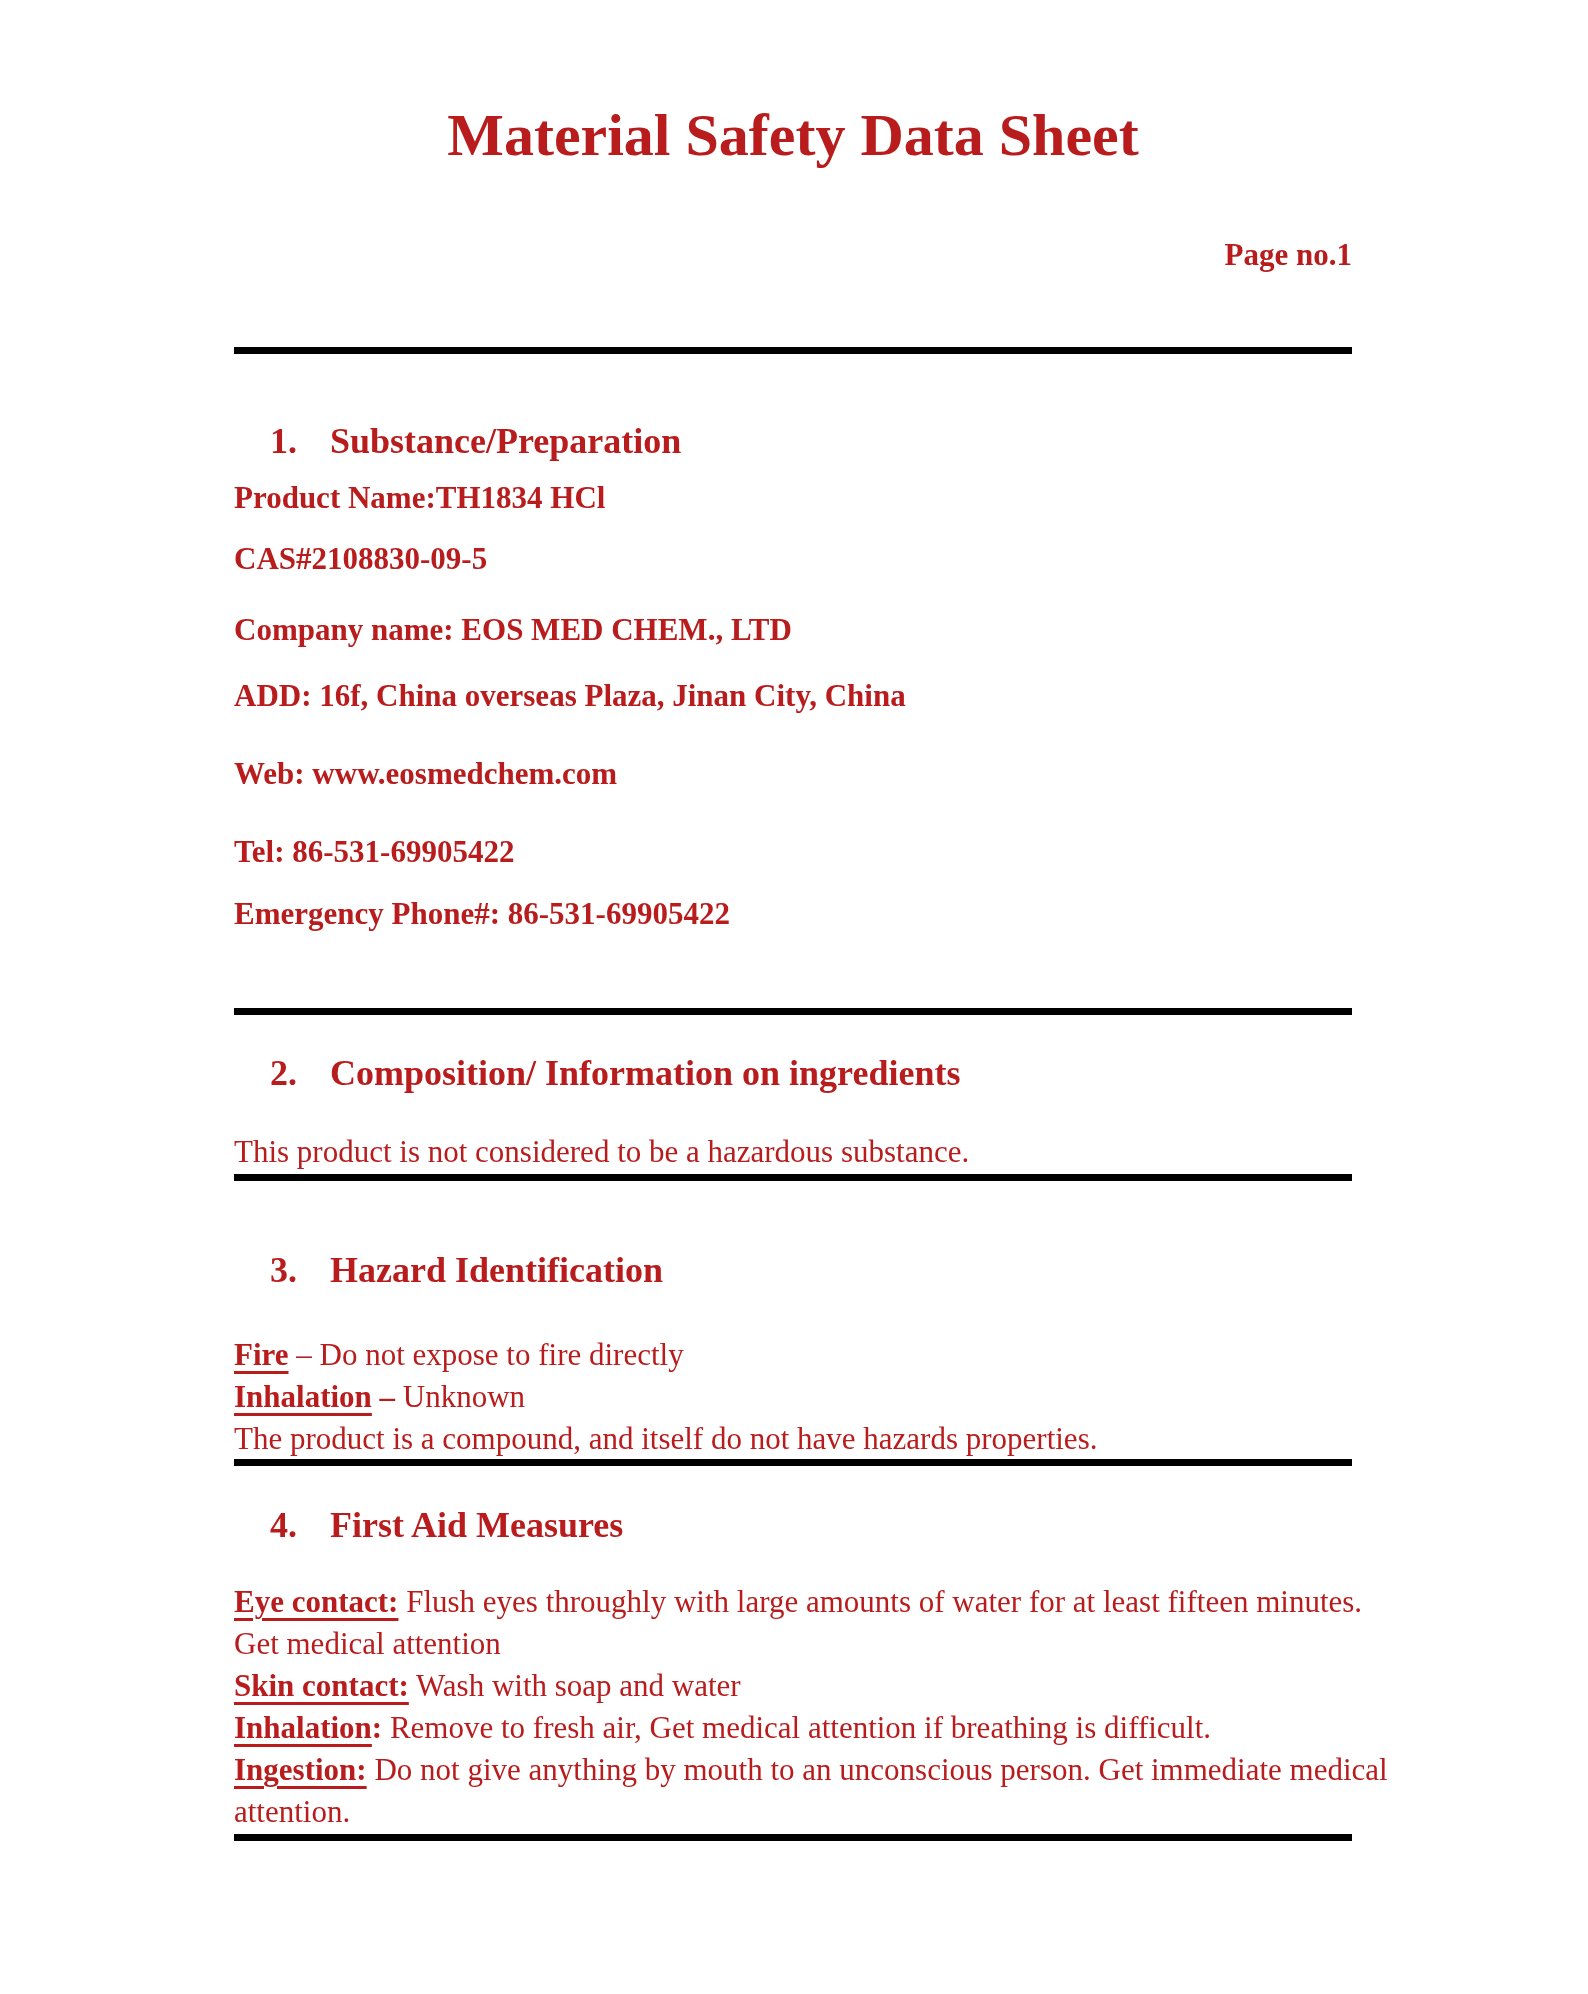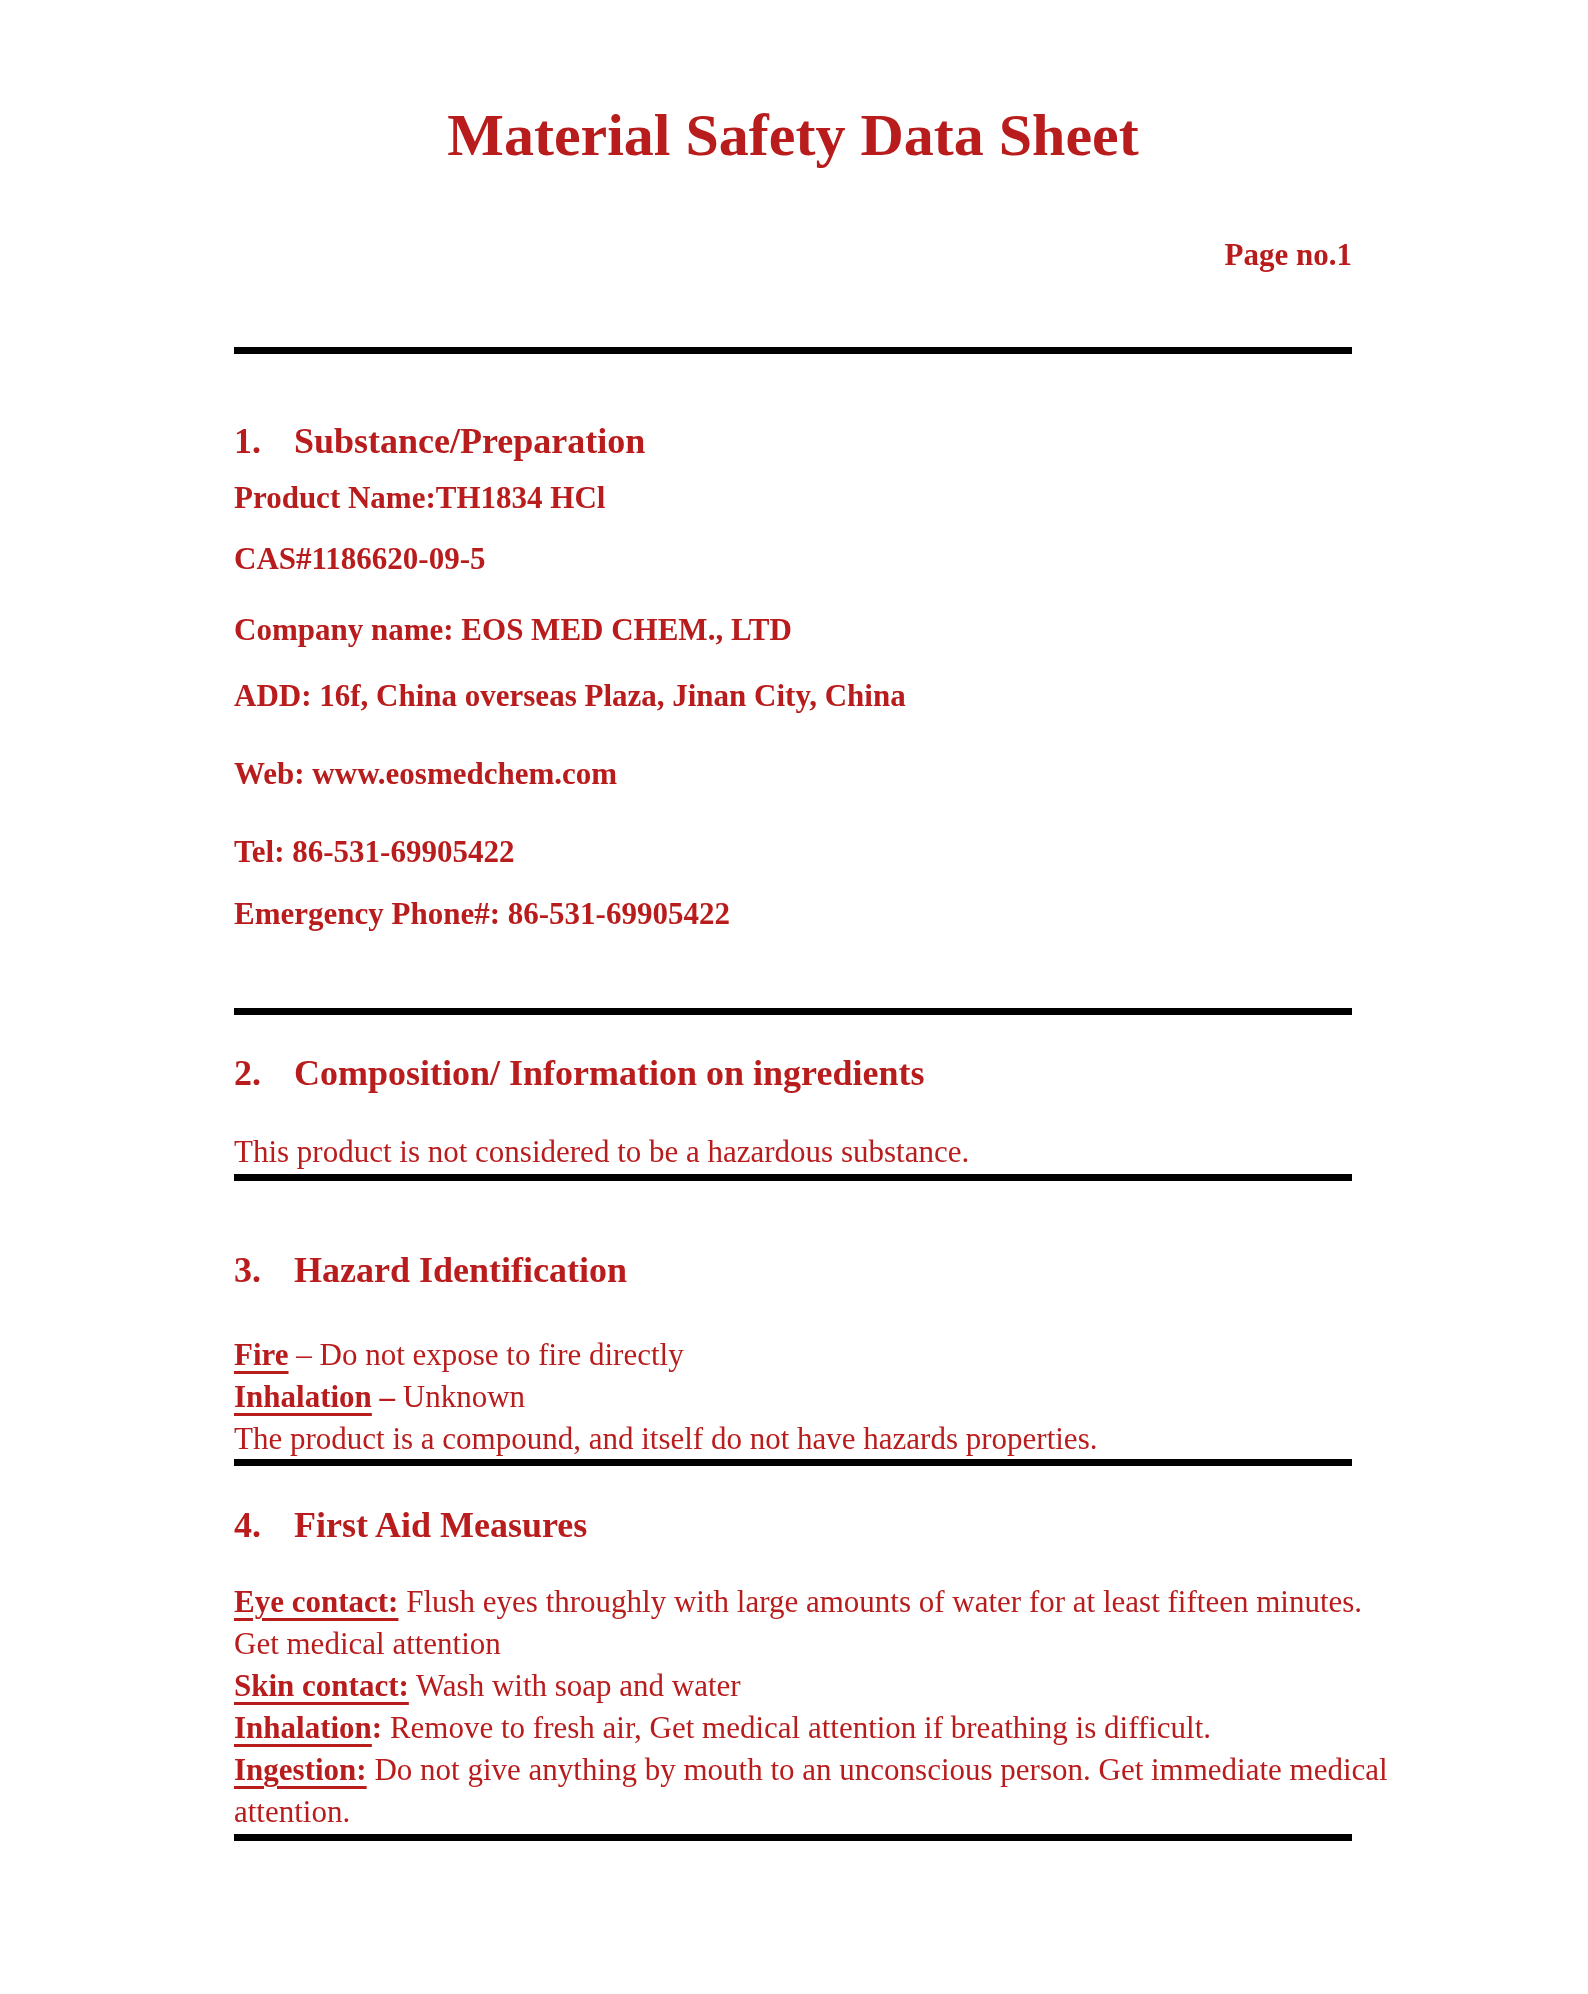--- a/index.html
+++ b/index.html
@@ -33,20 +33,21 @@
   .rule {
     position: absolute; left: 234px;
     width: 1118px; height: 7px;
     background: #000000;
   }
   .sec-head {
     font-size: 36px;
     font-weight: bold;
     line-height: 1.2;
     white-space: nowrap;
+    margin-left: 36px;
   }
   .sec-num {
     display: inline-block;
     width: 60px;
   }
   .body-line {
     font-size: 31px;
     line-height: 1.25;
     white-space: nowrap;
   }
@@ -64,21 +65,21 @@
 <div class="page">
 
   <div class="abs doc-title" style="top:102px">Material Safety Data Sheet</div>
   <div class="abs page-no" style="top:236px">Page no.1</div>
   <div class="rule" style="top:347px"></div>
 
   <div class="abs sec-head" style="top:420px">
     <span class="sec-num">1.</span><span>Substance/Preparation</span>
   </div>
   <div class="abs body-line bold" style="top:479px">Product Name:TH1834 HCl</div>
-  <div class="abs body-line bold" style="top:540px">CAS#1186620-09-5</div>
+  <div class="abs body-line bold" style="top:540px">CAS#2108830-09-5</div>
   <div class="abs body-line bold" style="top:611px">Company name: EOS MED CHEM., LTD</div>
   <div class="abs body-line bold" style="top:677px">ADD: 16f, China overseas Plaza, Jinan City, China</div>
   <div class="abs body-line bold" style="top:755px">Web: www.eosmedchem.com</div>
   <div class="abs body-line bold" style="top:833px">Tel: 86-531-69905422</div>
   <div class="abs body-line bold" style="top:895px">Emergency Phone#: 86-531-69905422</div>
   <div class="rule" style="top:1008px"></div>
 
   <div class="abs sec-head" style="top:1052px">
     <span class="sec-num">2.</span><span>Composition/ Information on ingredients</span>
   </div>

